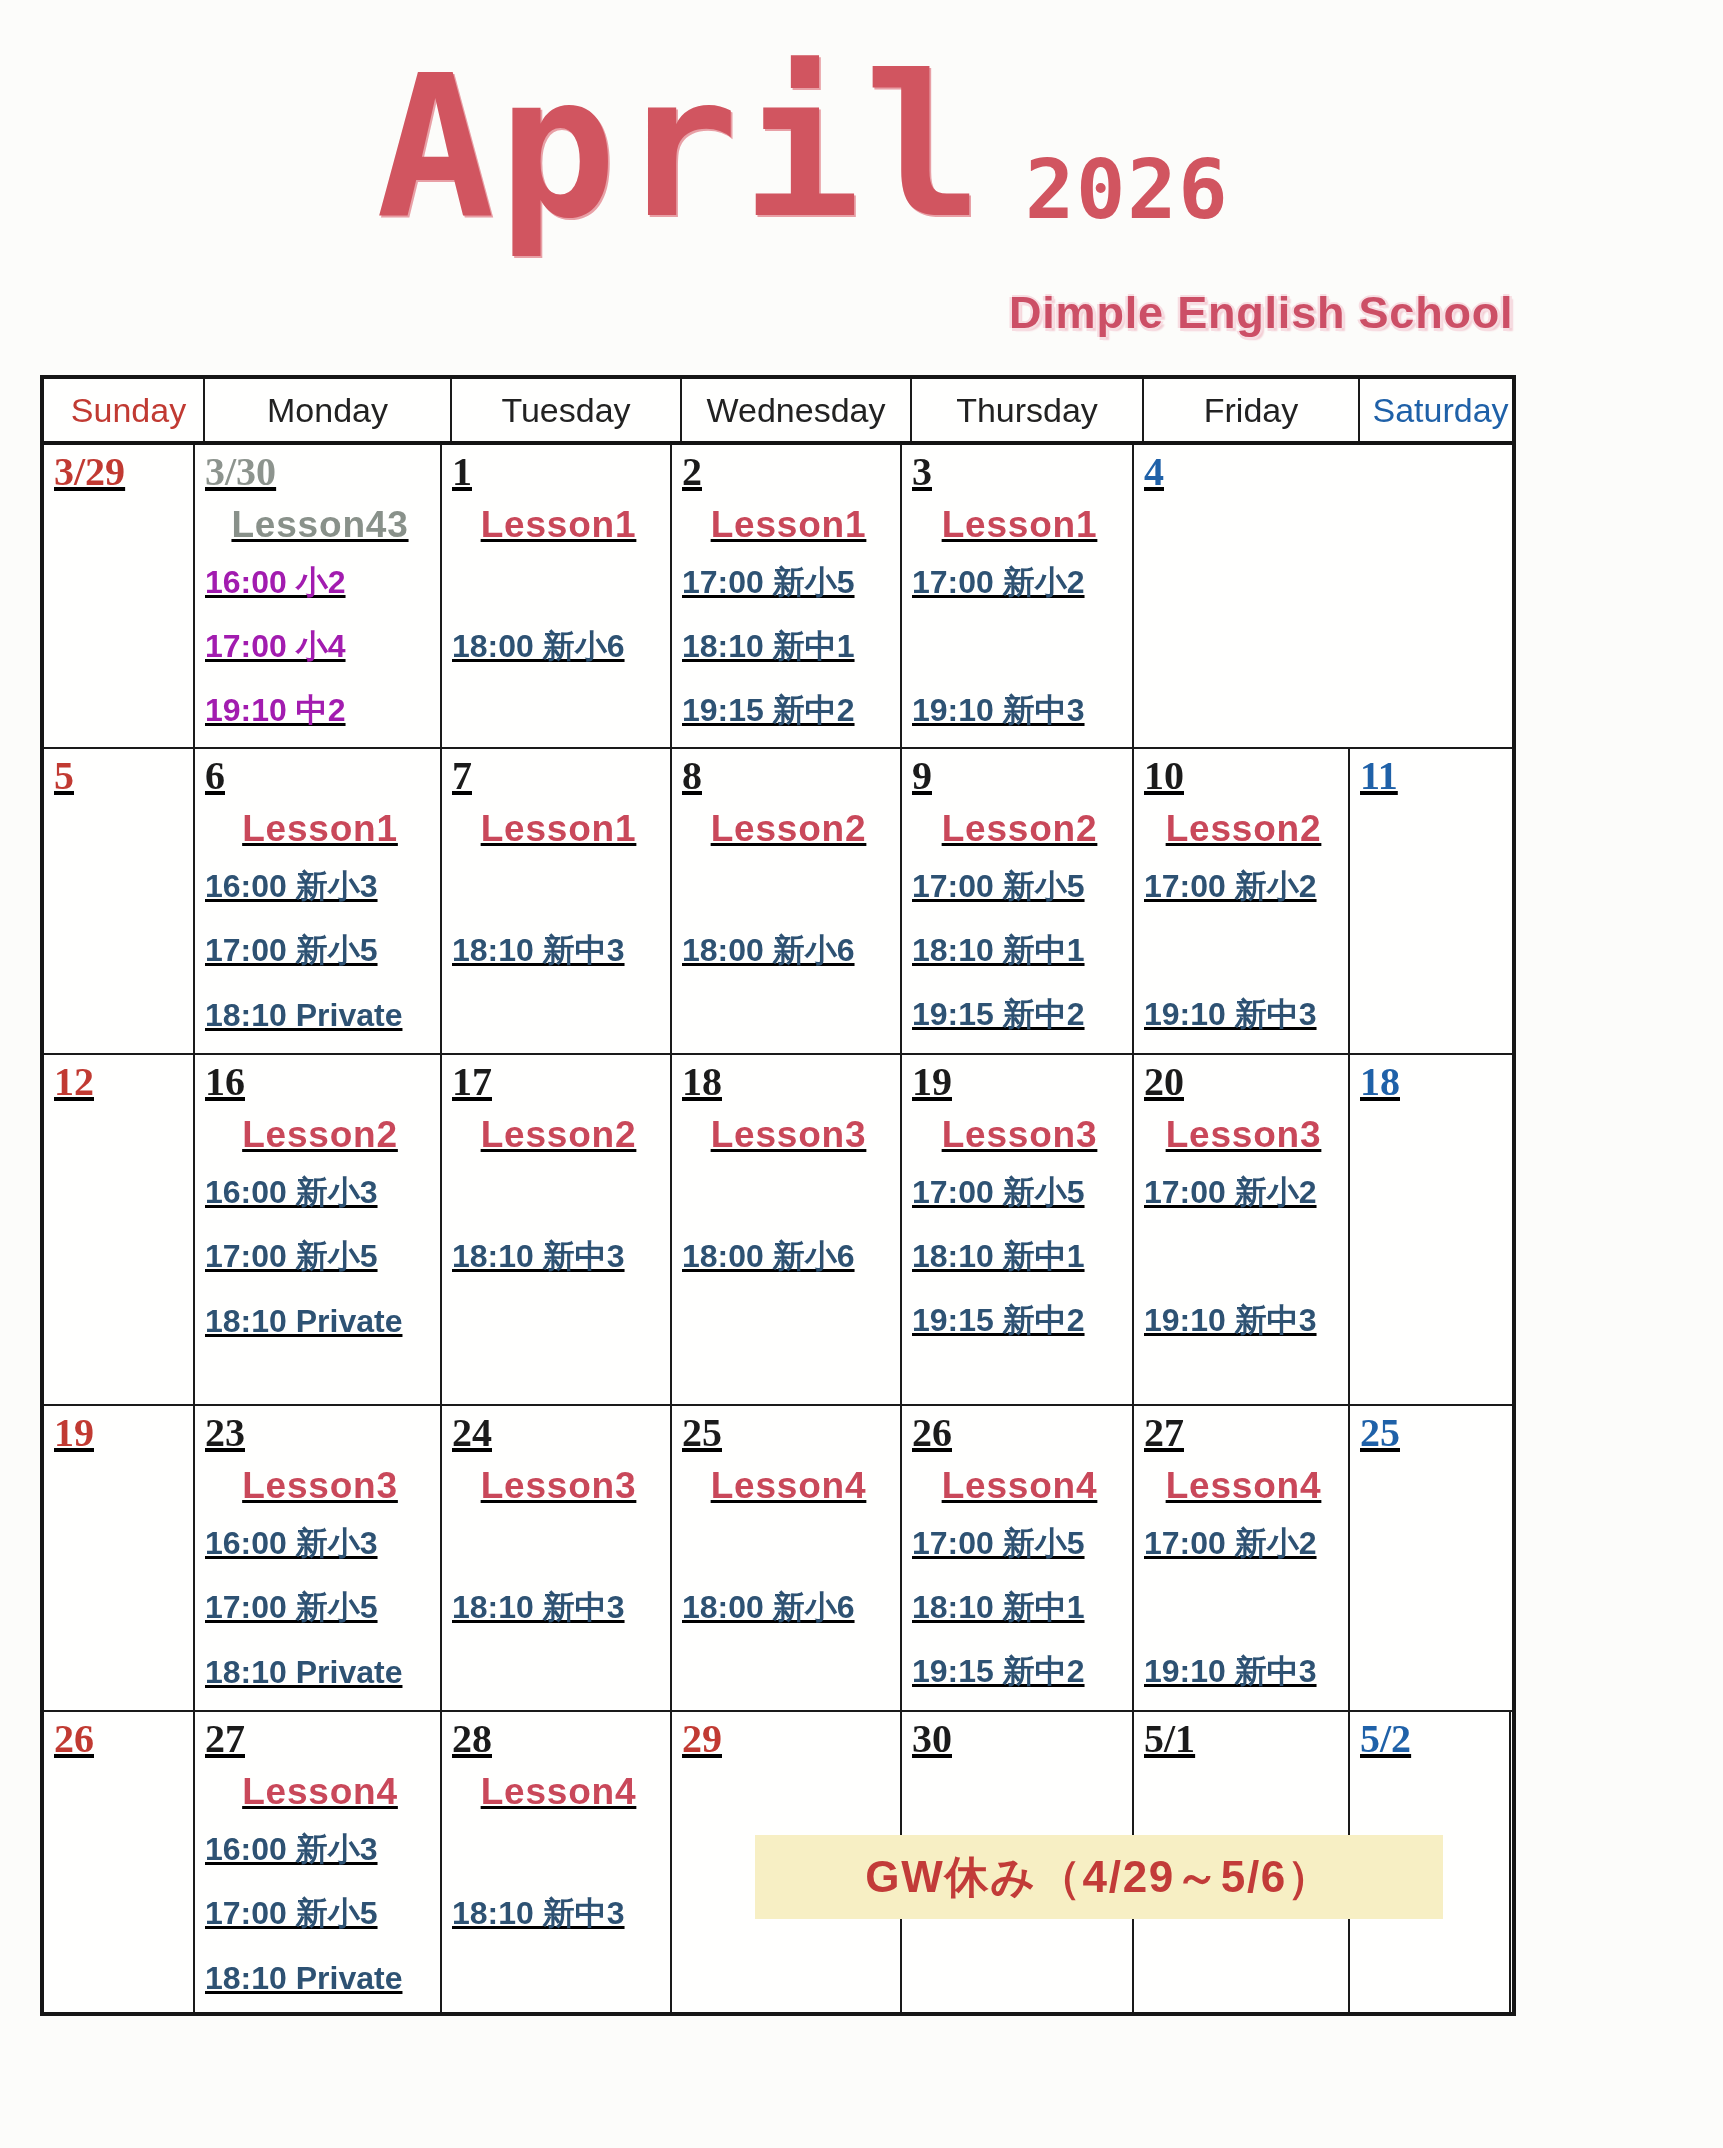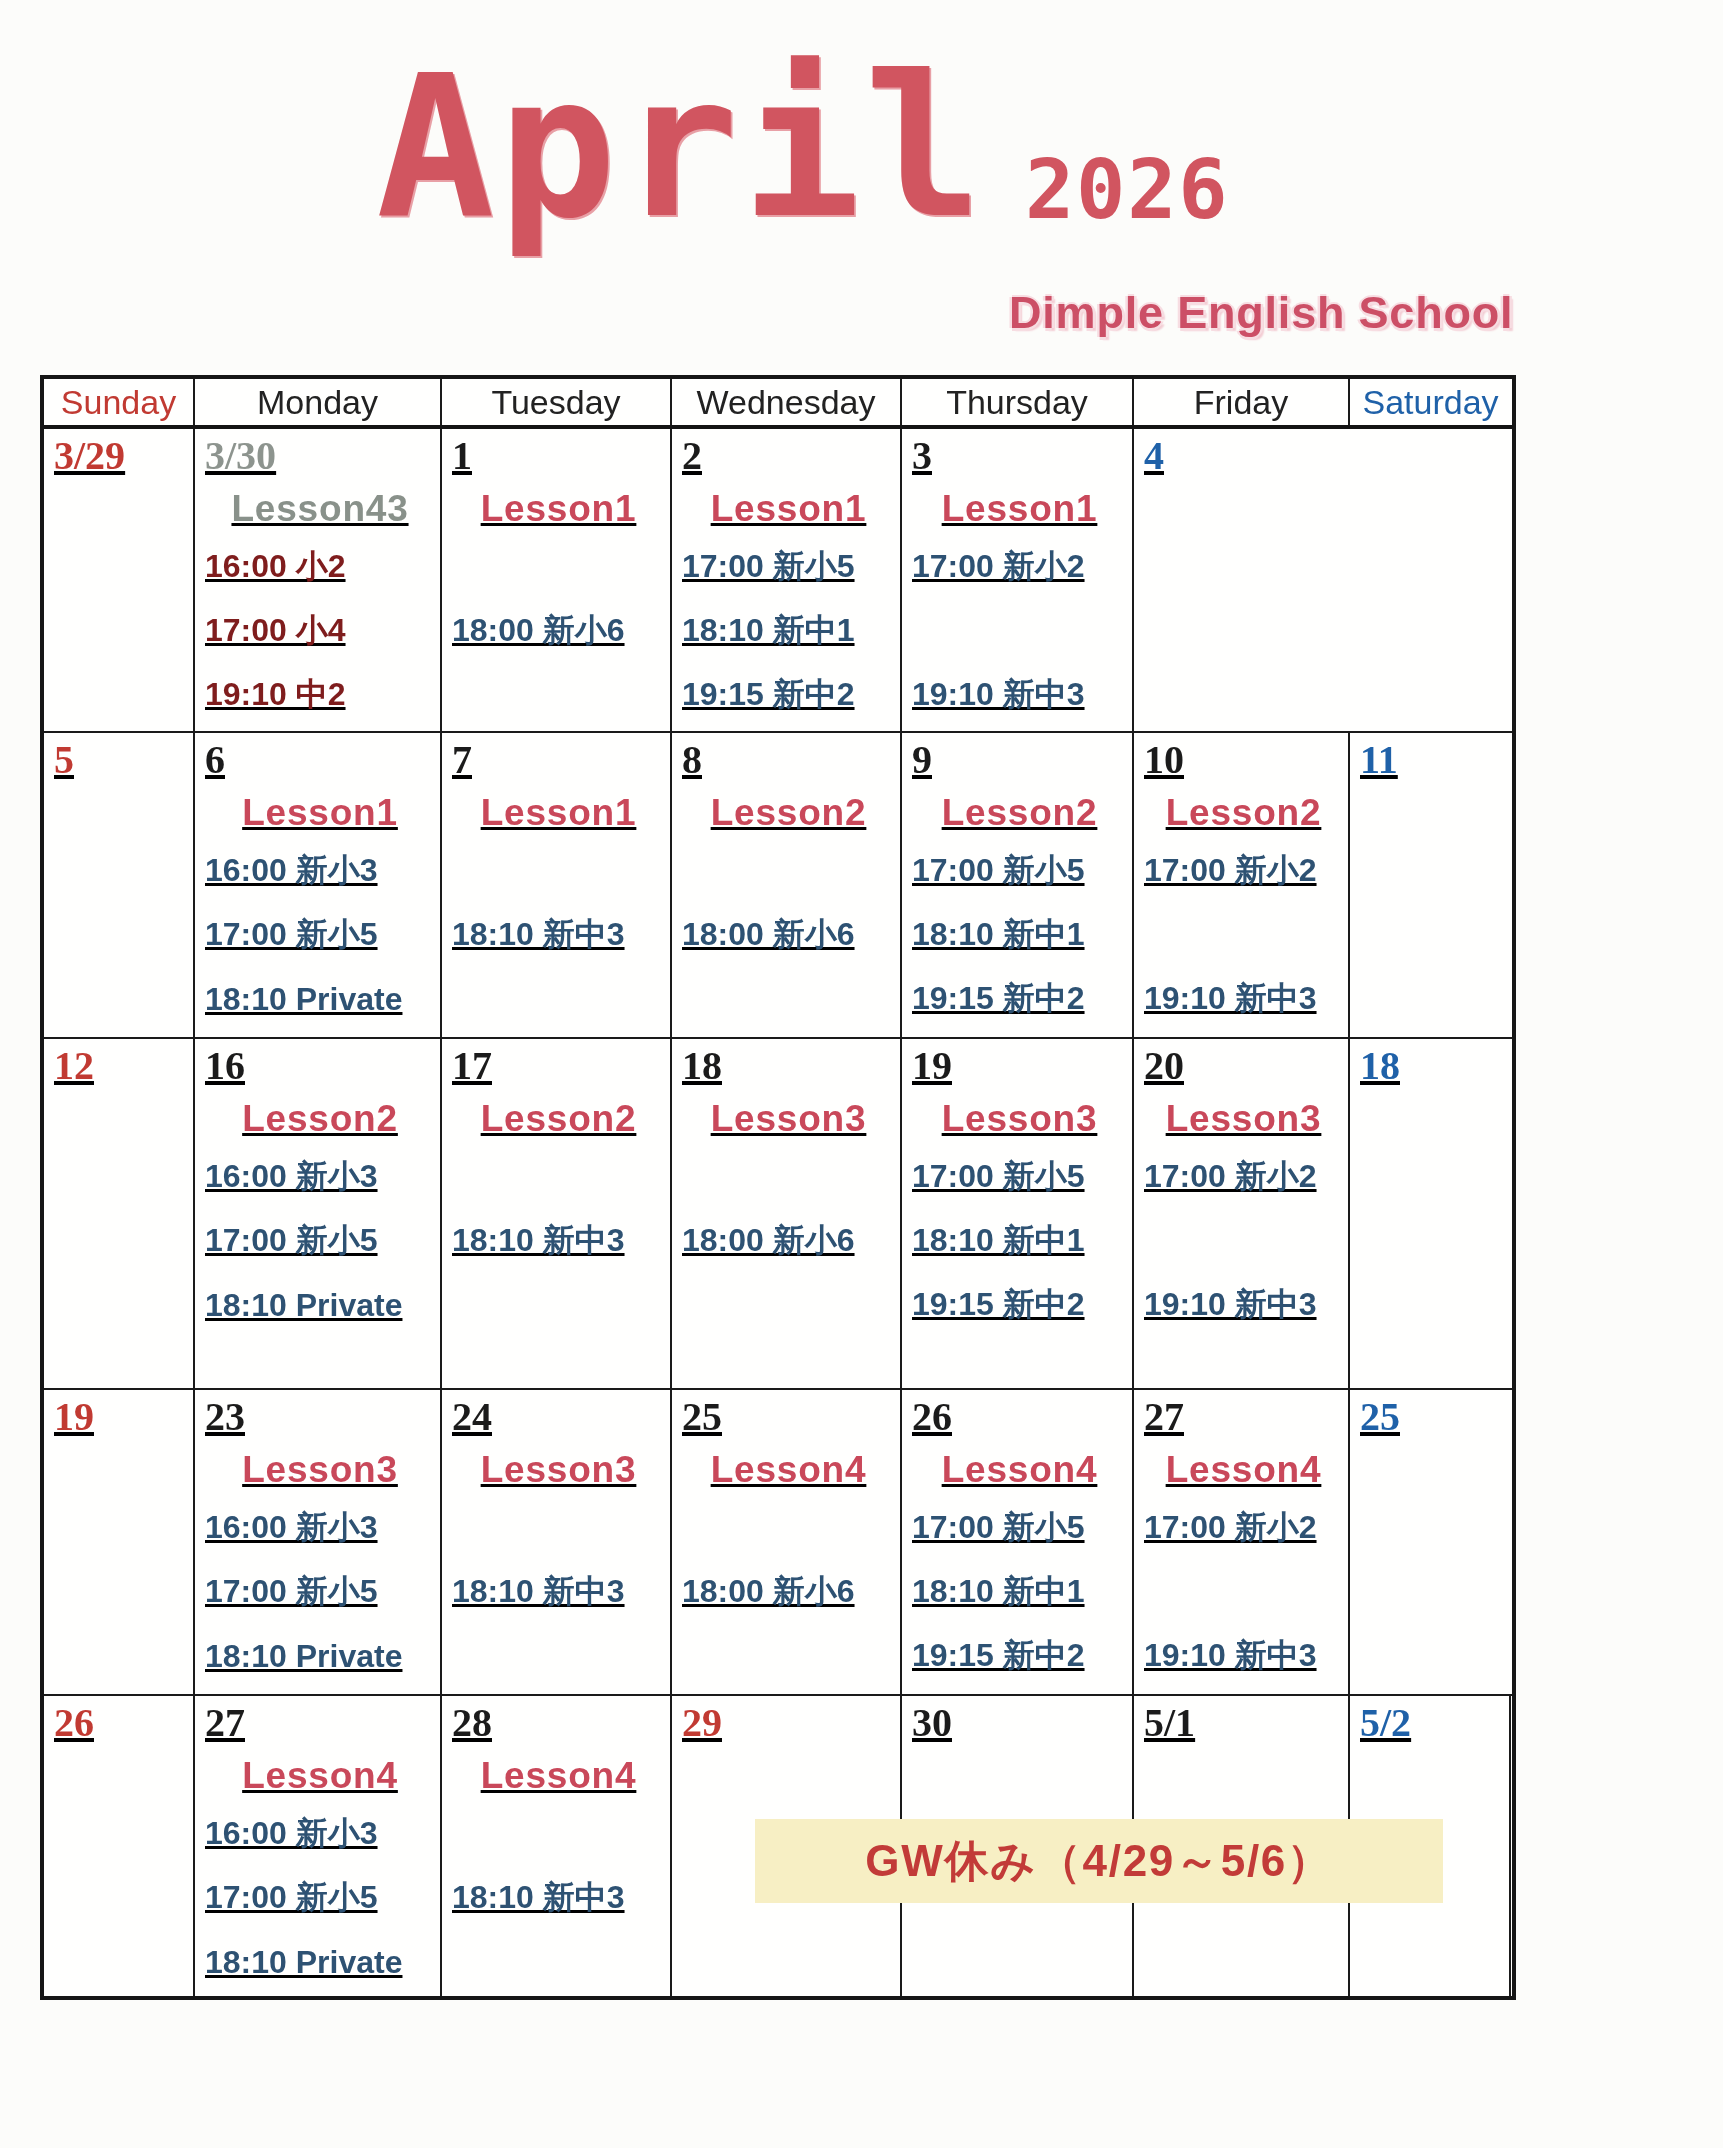--- a/index.html
+++ b/index.html
@@ -37,21 +37,21 @@
     border:4.2px solid #161616;background:#fffffe;
     box-sizing:border-box;
   }
   .row{
     display:grid;
     grid-template-columns:151px 247px 230px 230px 232px 216px 161px;
     border-bottom:2.5px solid #1a1a1a;
     box-sizing:border-box;
   }
   .row:last-child{border-bottom:none;}
-  .row.header{height:50px;border-bottom:4.2px solid #141414;}
+  .row.header{height:66px;border-bottom:4.2px solid #141414;padding-left:10px;}
   .row.w1{height:304px;}
   .row.w2{height:306px;}
   .row.w3{height:351px;}
   .row.w4{height:306px;}
   .row.w5{height:300px;position:relative;}
   .hcell,.cell{
     border-right:2.5px solid #1a1a1a;
     box-sizing:border-box;overflow:hidden;
   }
   .hcell:last-child,.cell:last-child{border-right:none;}
@@ -74,21 +74,21 @@
   }
   .s{
     height:64px;display:flex;align-items:center;
     font-weight:bold;font-size:32px;
     color:#2e5273;white-space:nowrap;
   }
   .t-red{color:#c13a32;}
   .t-blue{color:#1f61a8;}
   .t-mut{color:#8d948e;}
   .l-mut{color:#89918a;}
-  .s-mut{color:#7f1d1d;}
+  .s-mut{color:#a21caf;}
   
   .gw-banner{
     position:absolute;left:711px;top:123px;width:688px;height:84px;
     background:#f7efc4;
     display:flex;align-items:center;justify-content:center;
     font-weight:bold;font-size:44px;color:#c23b38;
     letter-spacing:1.7px;white-space:nowrap;
   }
 </style>
 </head>

